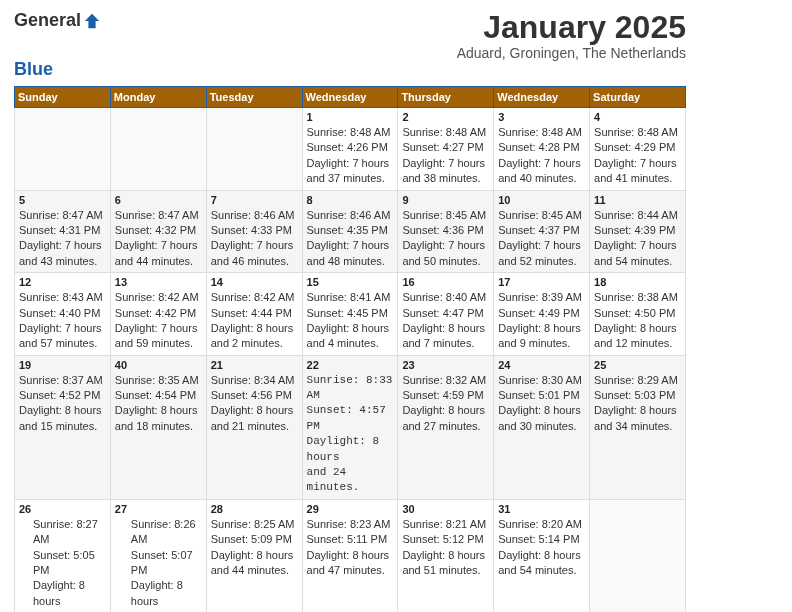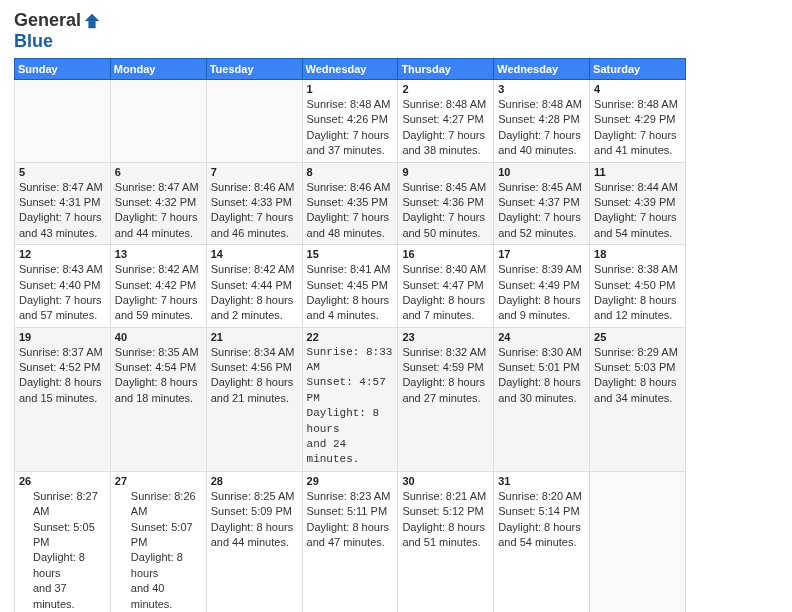--- a/index.html
+++ b/index.html
@@ -55,21 +55,21 @@
       font-size: 14px;
       color: #555;
     }
     .calendar {
       width: 100%;
       border-collapse: collapse;
       flex: 1;
       font-size: 9.5px;
     }
     .calendar th {
-      background: #3b82f6;
+      background: #a16207;
       color: #fff;
       padding: 4px 3px;
       text-align: left;
       font-size: 11px;
       border: 1px solid #1a5fa8;
     }
     .calendar td {
       border: 1px solid #ddd;
       vertical-align: top;
       padding: 3px 4px;
@@ -102,23 +102,27 @@
 
 <div class="page">
   <div class="header">
     <div class="logo">
       <div class="logo-text">
         <span class="logo-general">General</span>
         <svg class="logo-icon" viewBox="0 0 20 20">
           <polygon points="10,2 18,10 14,10 14,18 6,18 6,10 2,10" fill="#1a5fa8"></polygon>
         </svg>
       </div>
-      <div style="font-size:18px;font-weight:bold;">
+      <div style="font-size:18px;font-weight:bold;margin-top:28px;">
         <span class="logo-blue">Blue</span>
       </div>
+    </div>
+    <div class="title-block">
+      <div class="month-title">January 2025</div>
+      <div class="location">Aduard, Groningen, The Netherlands</div>
     </div>
   </div>
 
   <table class="calendar">
     <thead>
       <tr>
         <th>Sunday</th>
         <th>Monday</th>
         <th>Tuesday</th>
         <th>Wednesday</th>

